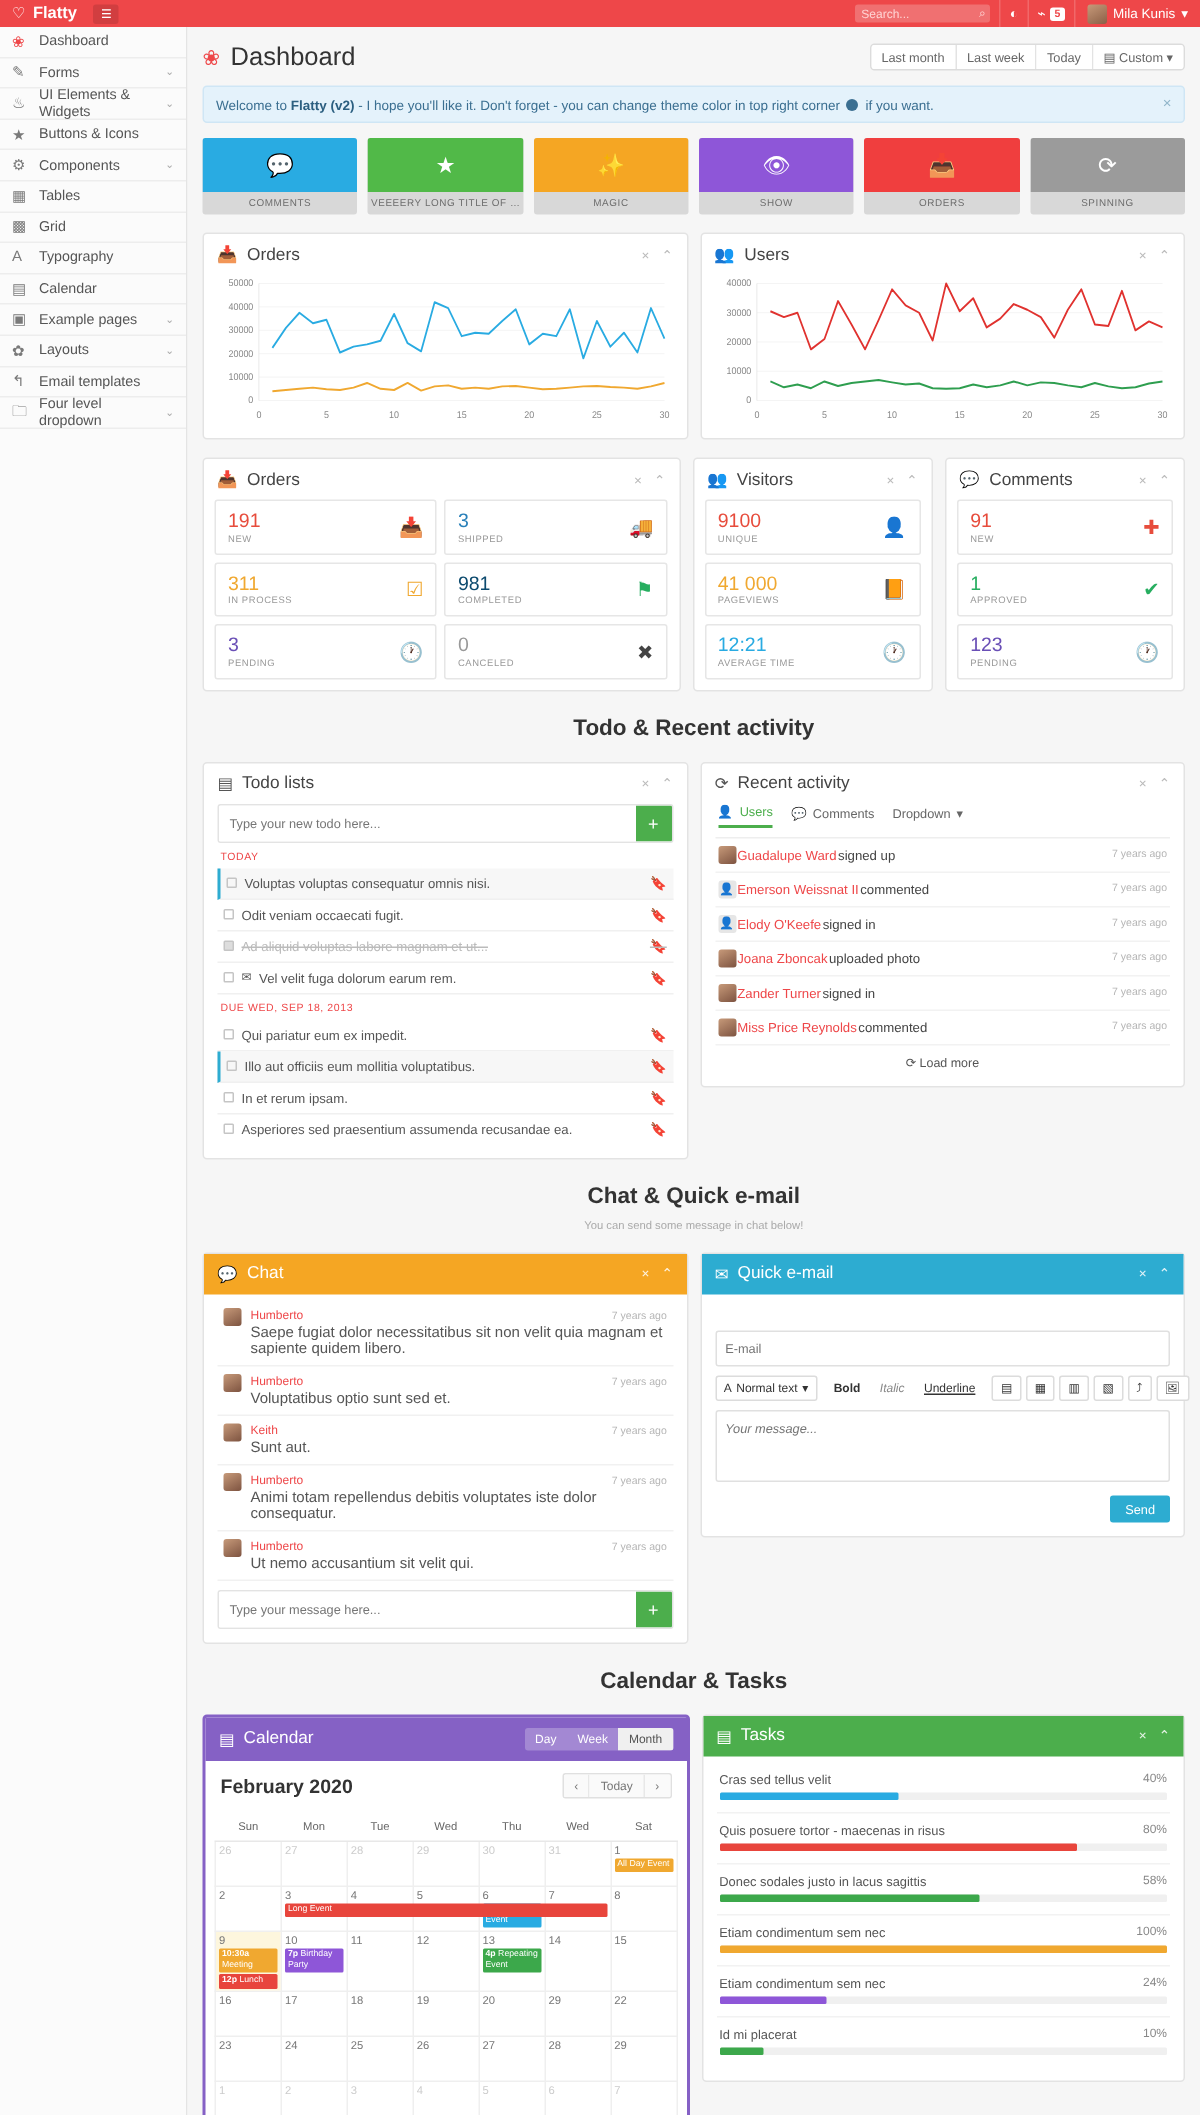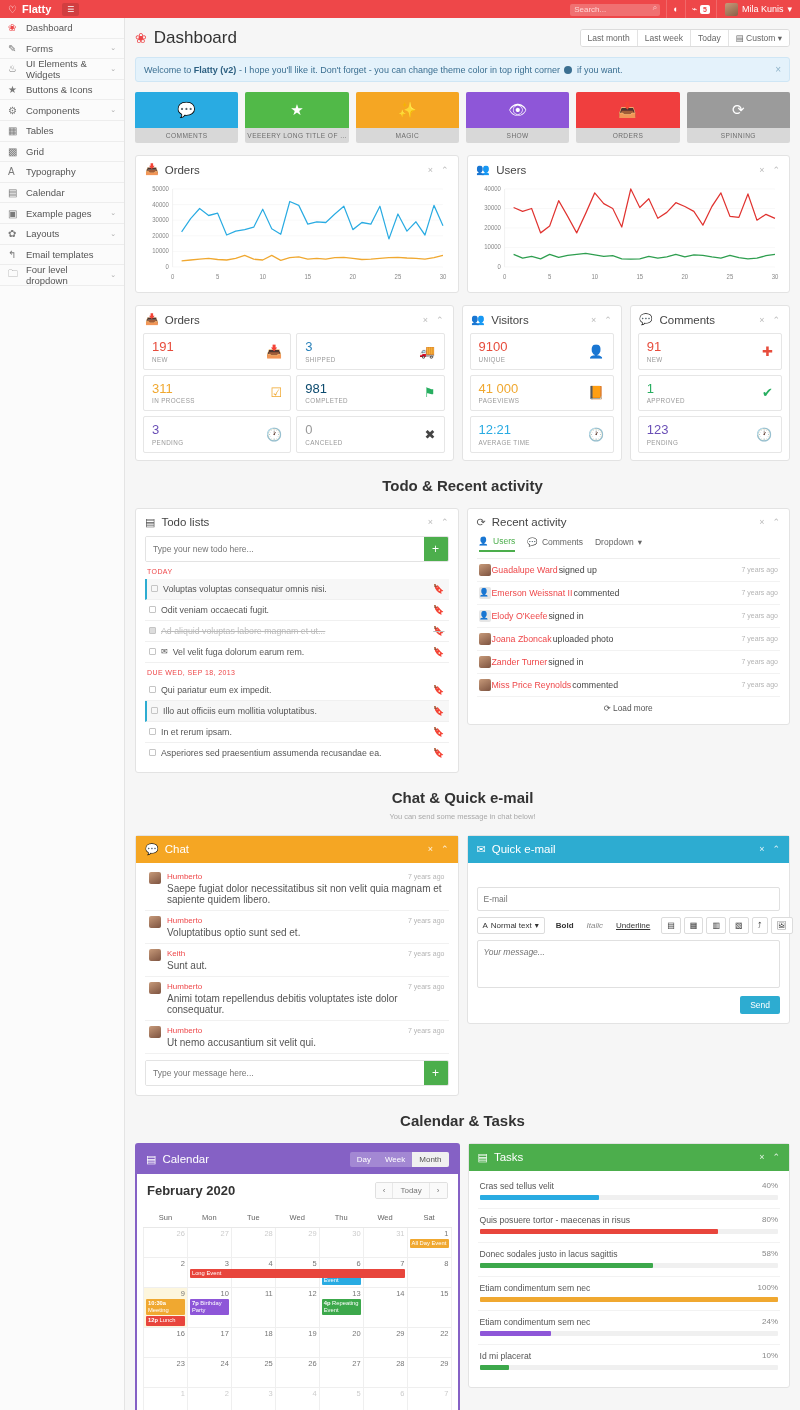--- a/index.html
+++ b/index.html
@@ -148,21 +148,21 @@
   .cal-ctrl div { font-size: 8px; color: #fff; padding: 3px 7px; cursor: pointer; }
   .cal-ctrl div.on { background: #f0f0f0; color: #555; }
   .cal-title-row { display: flex; align-items: center; padding: 8px 4px 10px 4px; }
   .cal-month { font-size: 13px; font-weight: bold; color: #333; }
   .cal-nav { margin-left: auto; display: flex; border: 1px solid #e0e0e0; border-radius: 2px; overflow: hidden; }
   .cal-nav div { font-size: 8px; padding: 3px 7px; color: #777; border-right: 1px solid #e8e8e8; background: #fafafa; cursor: pointer; }
   .cal-nav div:last-child { border-right: none; }
   .cal-grid { width: 100%; border-collapse: collapse; table-layout: fixed; }
   .cal-grid th { font-size: 7.5px; font-weight: normal; color: #666; padding: 4px 0 5px 0; border-bottom: 1px solid #e8e8e8; }
   .cal-grid td { height: 30px; border: 1px solid #efefef; vertical-align: top; position: relative; padding: 1px 2px; }
-  .cal-daynum { font-size: 7.5px; color: #777; text-align: right; display: block; }
+  .cal-daynum { font-size: 7.5px; color: #777; text-align: left; display: block; }
   .cal-grid td.out .cal-daynum { color: #ccc; }
   .cal-grid td.today { background: #fdf6dd; }
   .ev { font-size: 5.8px; color: #fff; padding: 1px 2px; border-radius: 1px; margin-top: 1px; overflow: hidden; line-height: 1.25; cursor: pointer; }
   .ev b { font-weight: bold; }
 
   
   .task-row { padding: 6px 2px 8px 2px; border-bottom: 1px solid #f2f2f2; }
   .task-top { display: flex; font-size: 8.6px; color: #555; }
   .task-pct { margin-left: auto; color: #888; font-size: 8px; }
   .bar-bg { height: 5px; background: #f0f0f0; border-radius: 1px; margin-top: 4px; }

